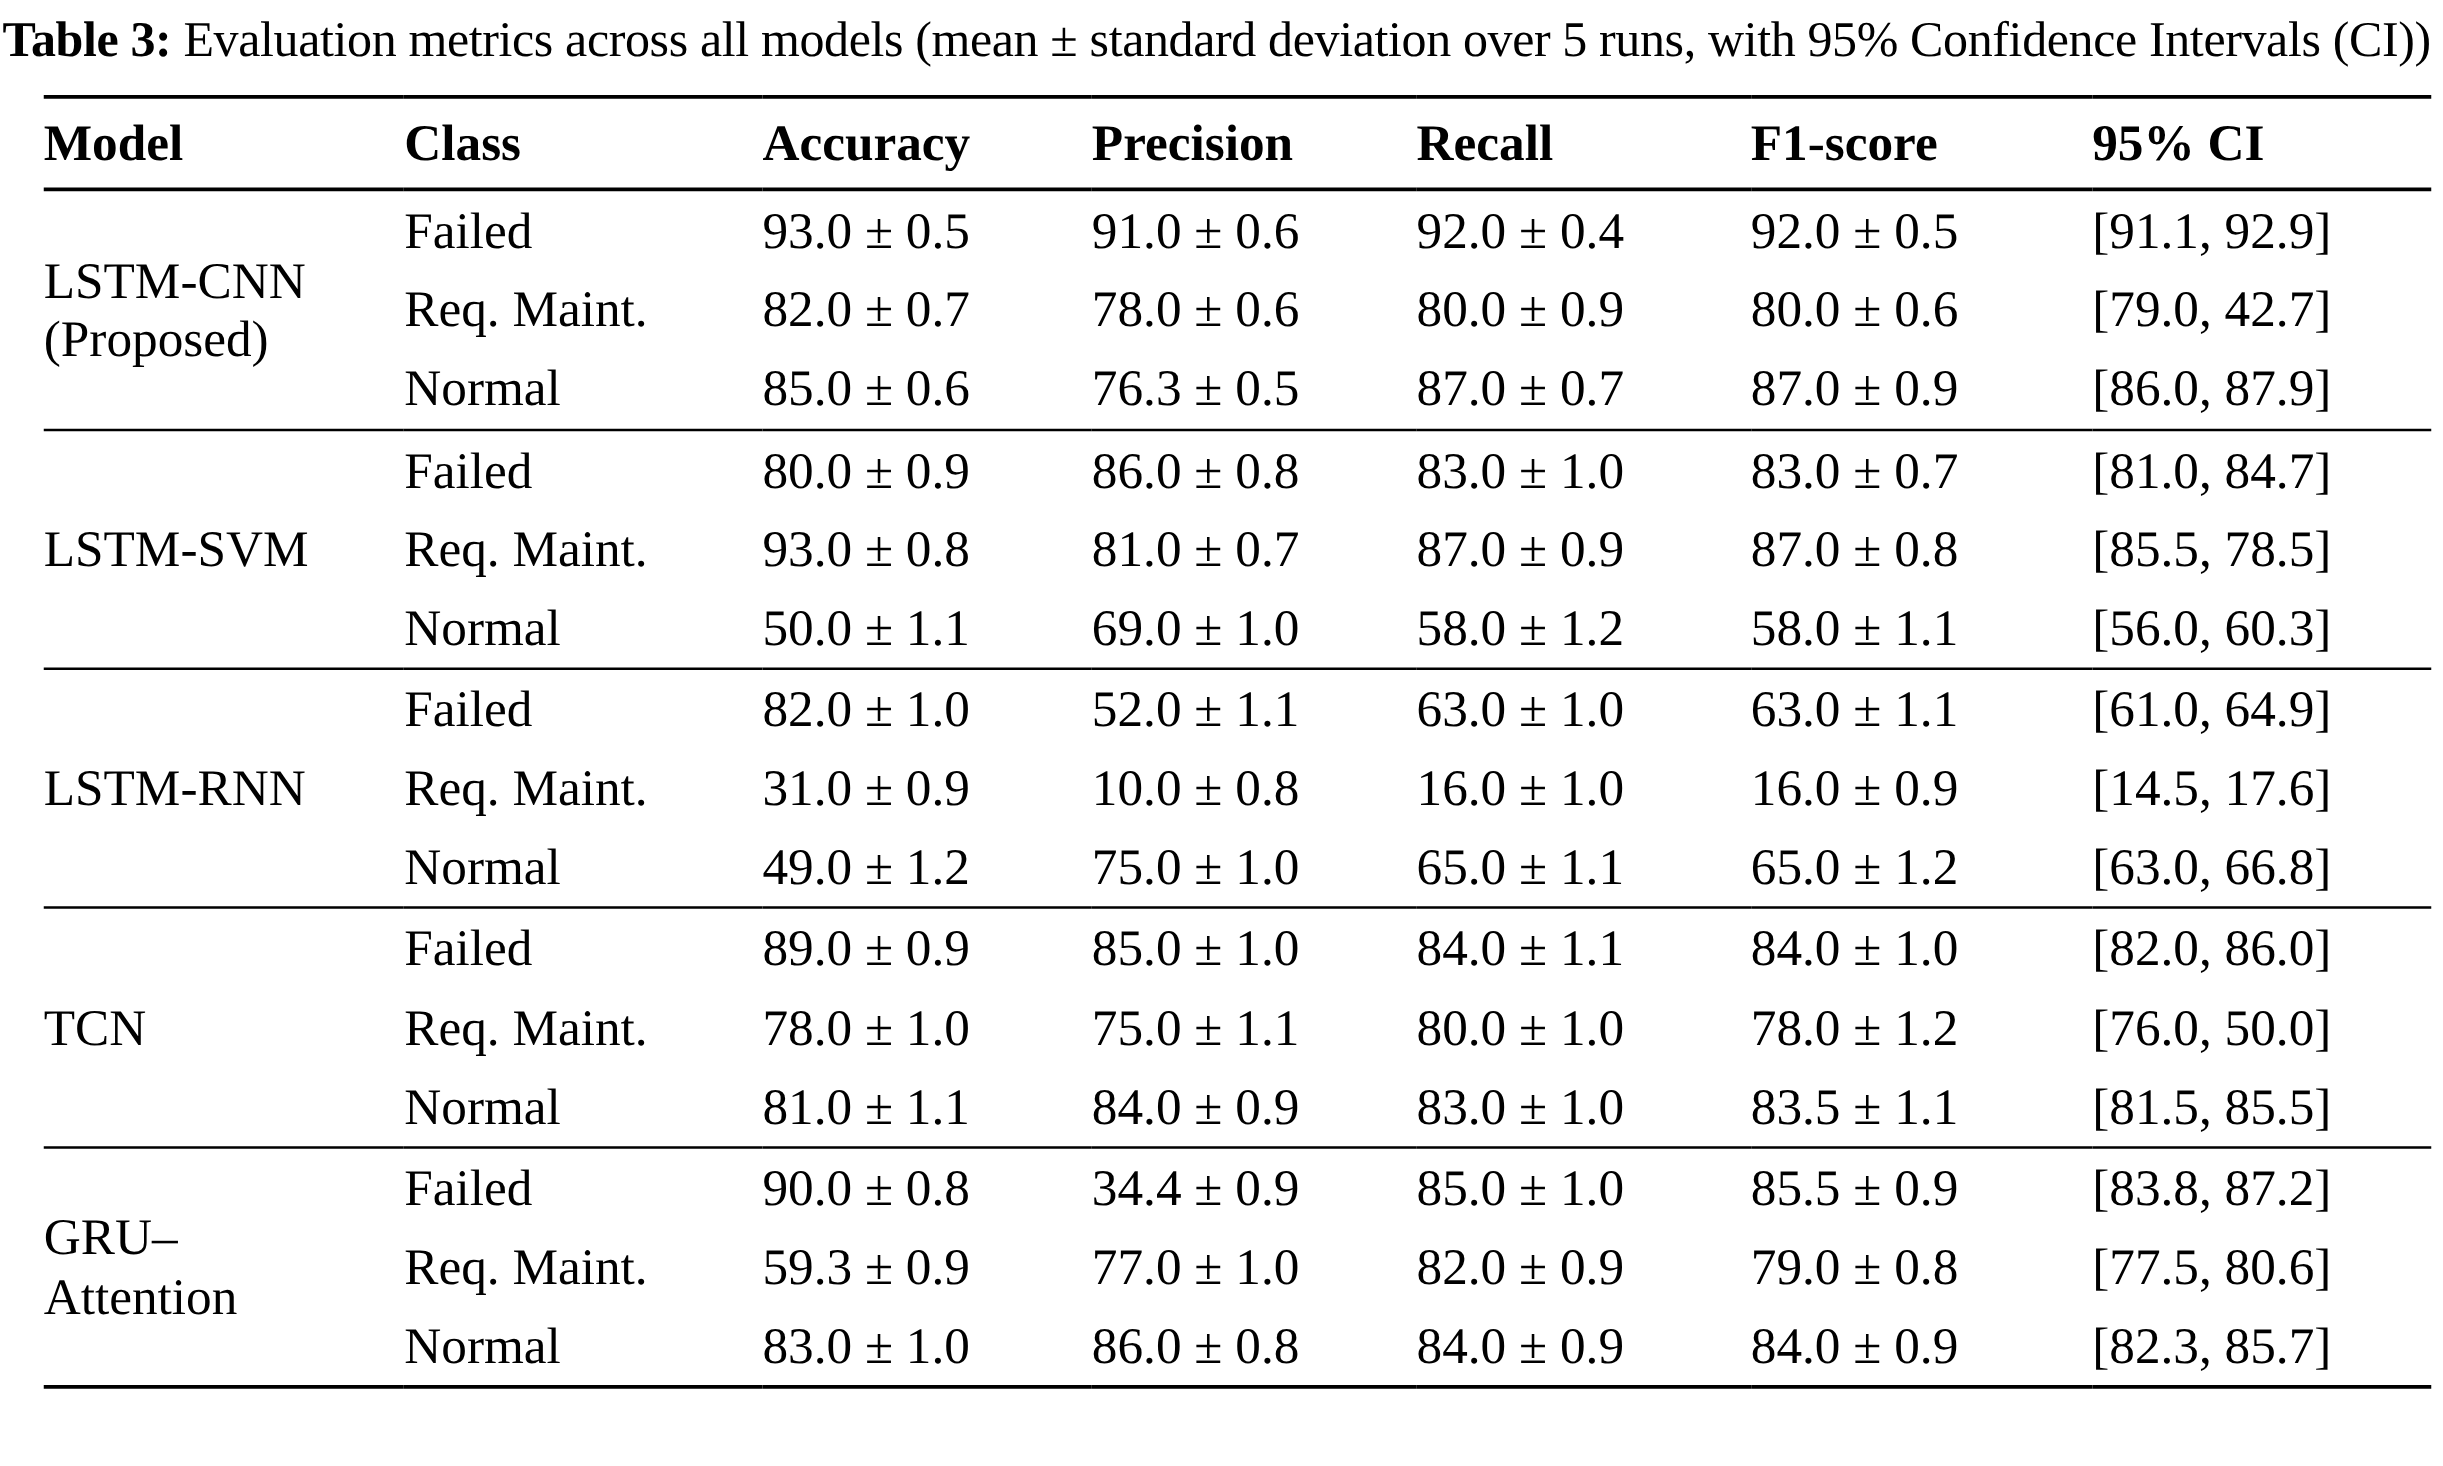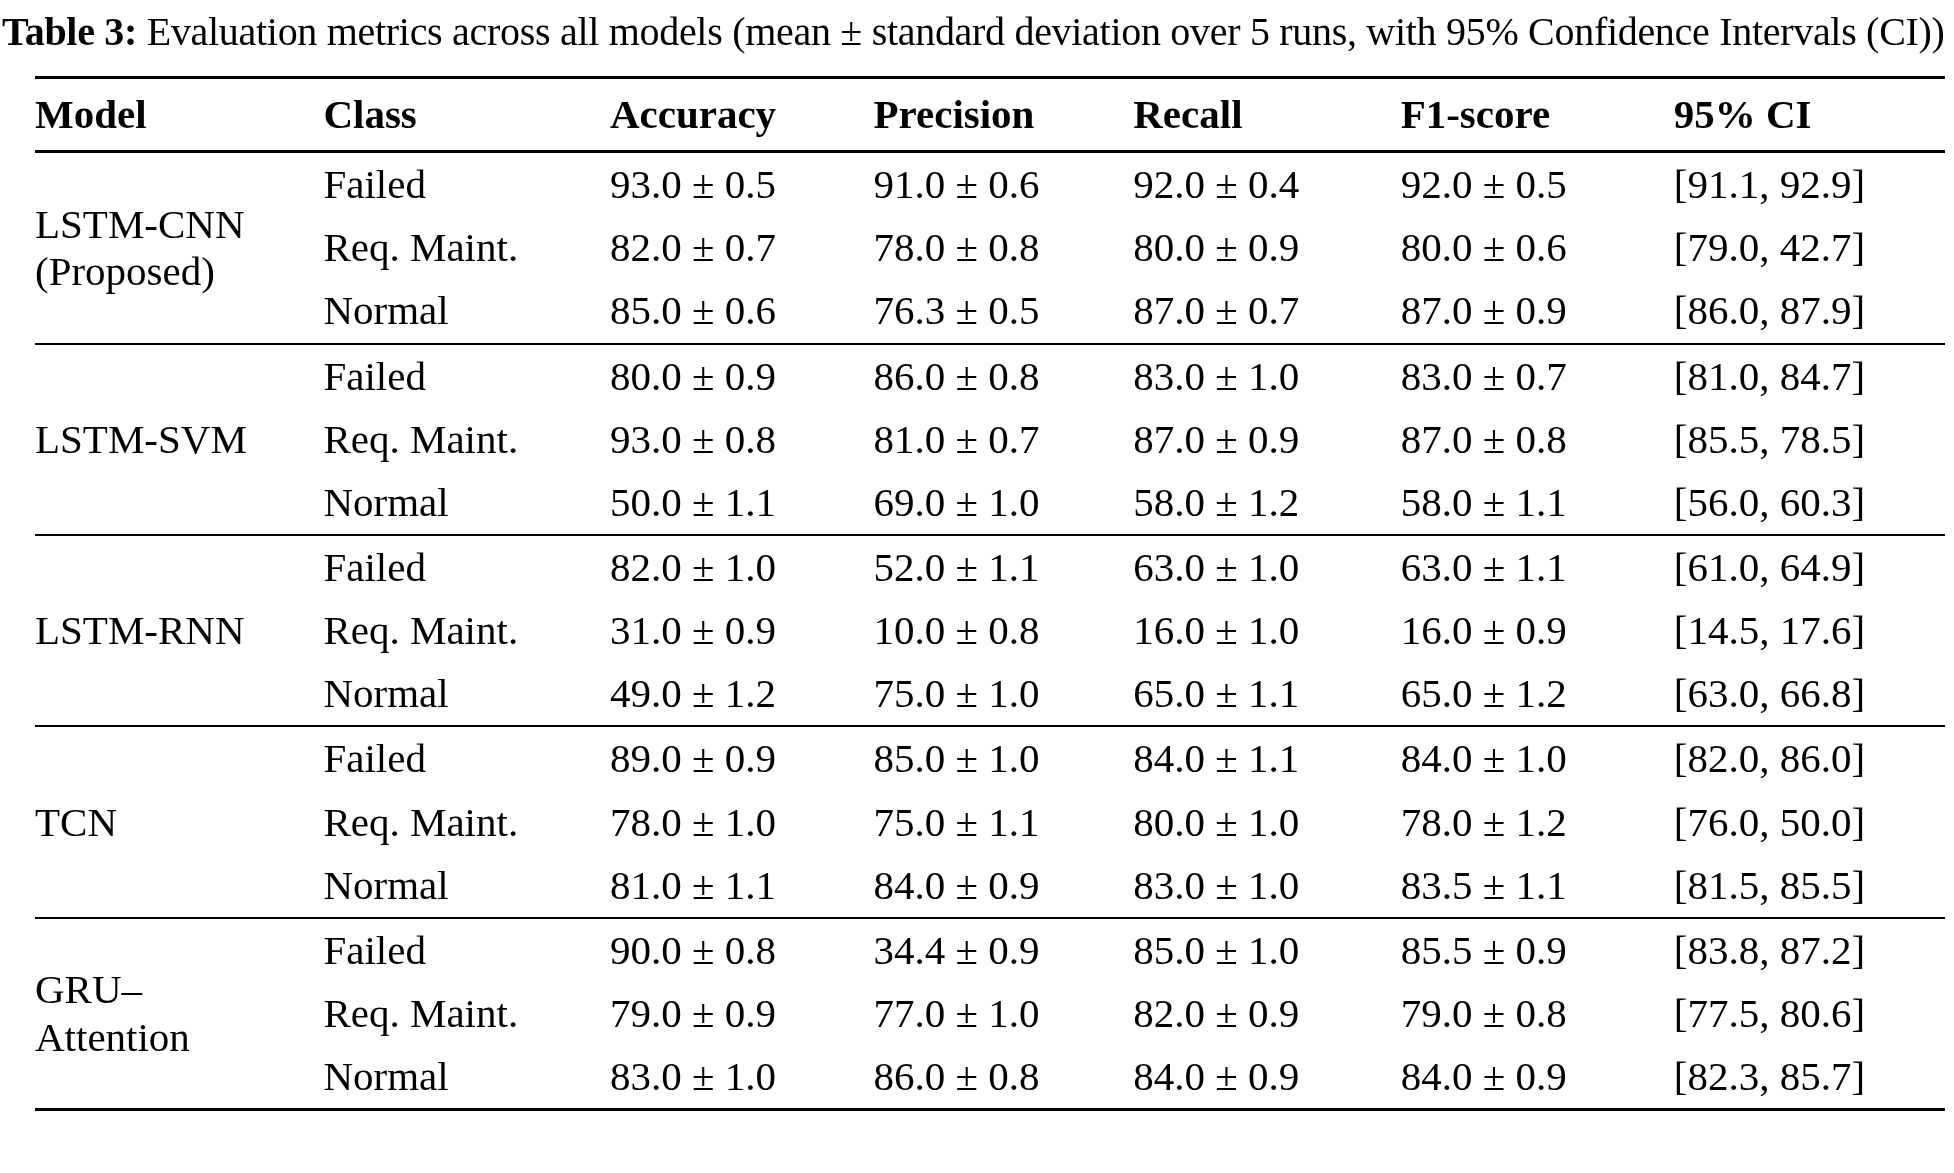--- a/index.html
+++ b/index.html
@@ -81,21 +81,21 @@
         <td>Failed</td>
         <td>93.0 ± 0.5</td>
         <td>91.0 ± 0.6</td>
         <td>92.0 ± 0.4</td>
         <td>92.0 ± 0.5</td>
         <td>[91.1, 92.9]</td>
       </tr>
       <tr>
         <td>Req. Maint.</td>
         <td>82.0 ± 0.7</td>
-        <td>78.0 ± 0.8</td>
+        <td>78.0 ± 0.6</td>
         <td>80.0 ± 0.9</td>
         <td>80.0 ± 0.6</td>
         <td>[79.0, 42.7]</td>
       </tr>
       <tr>
         <td>Normal</td>
         <td>85.0 ± 0.6</td>
         <td>76.3 ± 0.5</td>
         <td>87.0 ± 0.7</td>
         <td>87.0 ± 0.9</td>
@@ -193,21 +193,21 @@
 Attention</td>
         <td>Failed</td>
         <td>90.0 ± 0.8</td>
         <td>34.4 ± 0.9</td>
         <td>85.0 ± 1.0</td>
         <td>85.5 ± 0.9</td>
         <td>[83.8, 87.2]</td>
       </tr>
       <tr>
         <td>Req. Maint.</td>
-        <td>79.0 ± 0.9</td>
+        <td>59.3 ± 0.9</td>
         <td>77.0 ± 1.0</td>
         <td>82.0 ± 0.9</td>
         <td>79.0 ± 0.8</td>
         <td>[77.5, 80.6]</td>
       </tr>
       <tr>
         <td>Normal</td>
         <td>83.0 ± 1.0</td>
         <td>86.0 ± 0.8</td>
         <td>84.0 ± 0.9</td>

